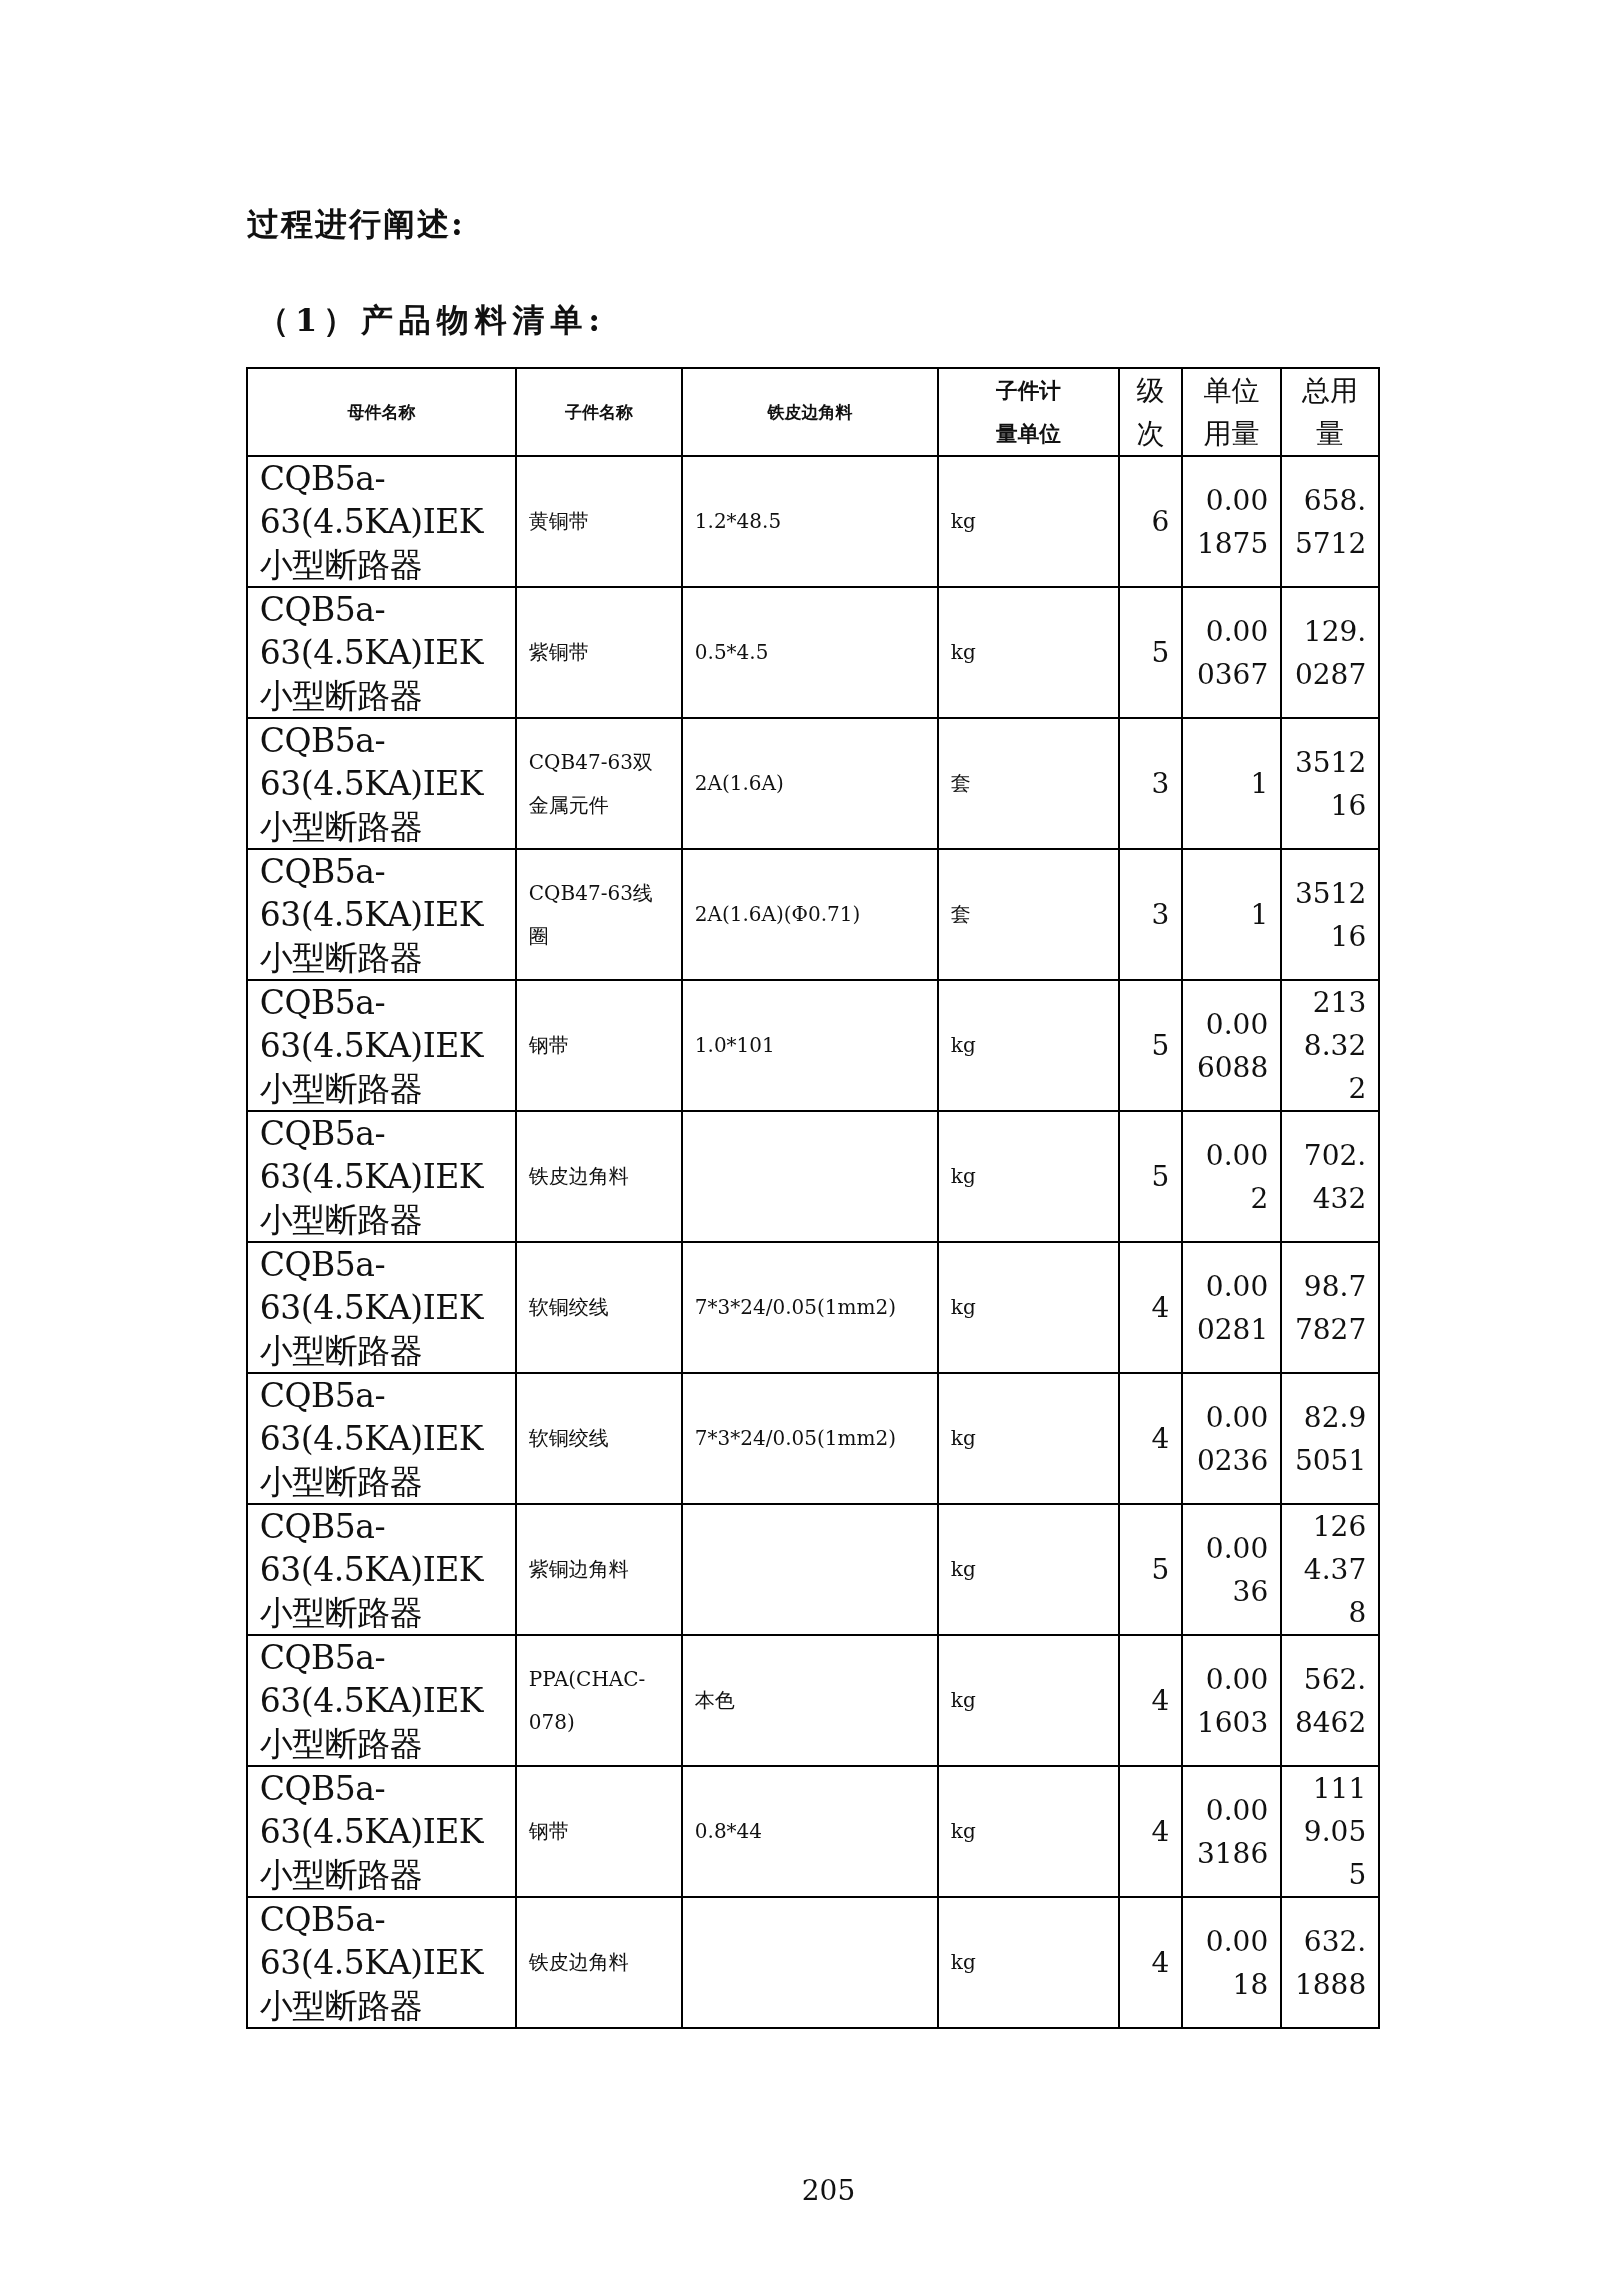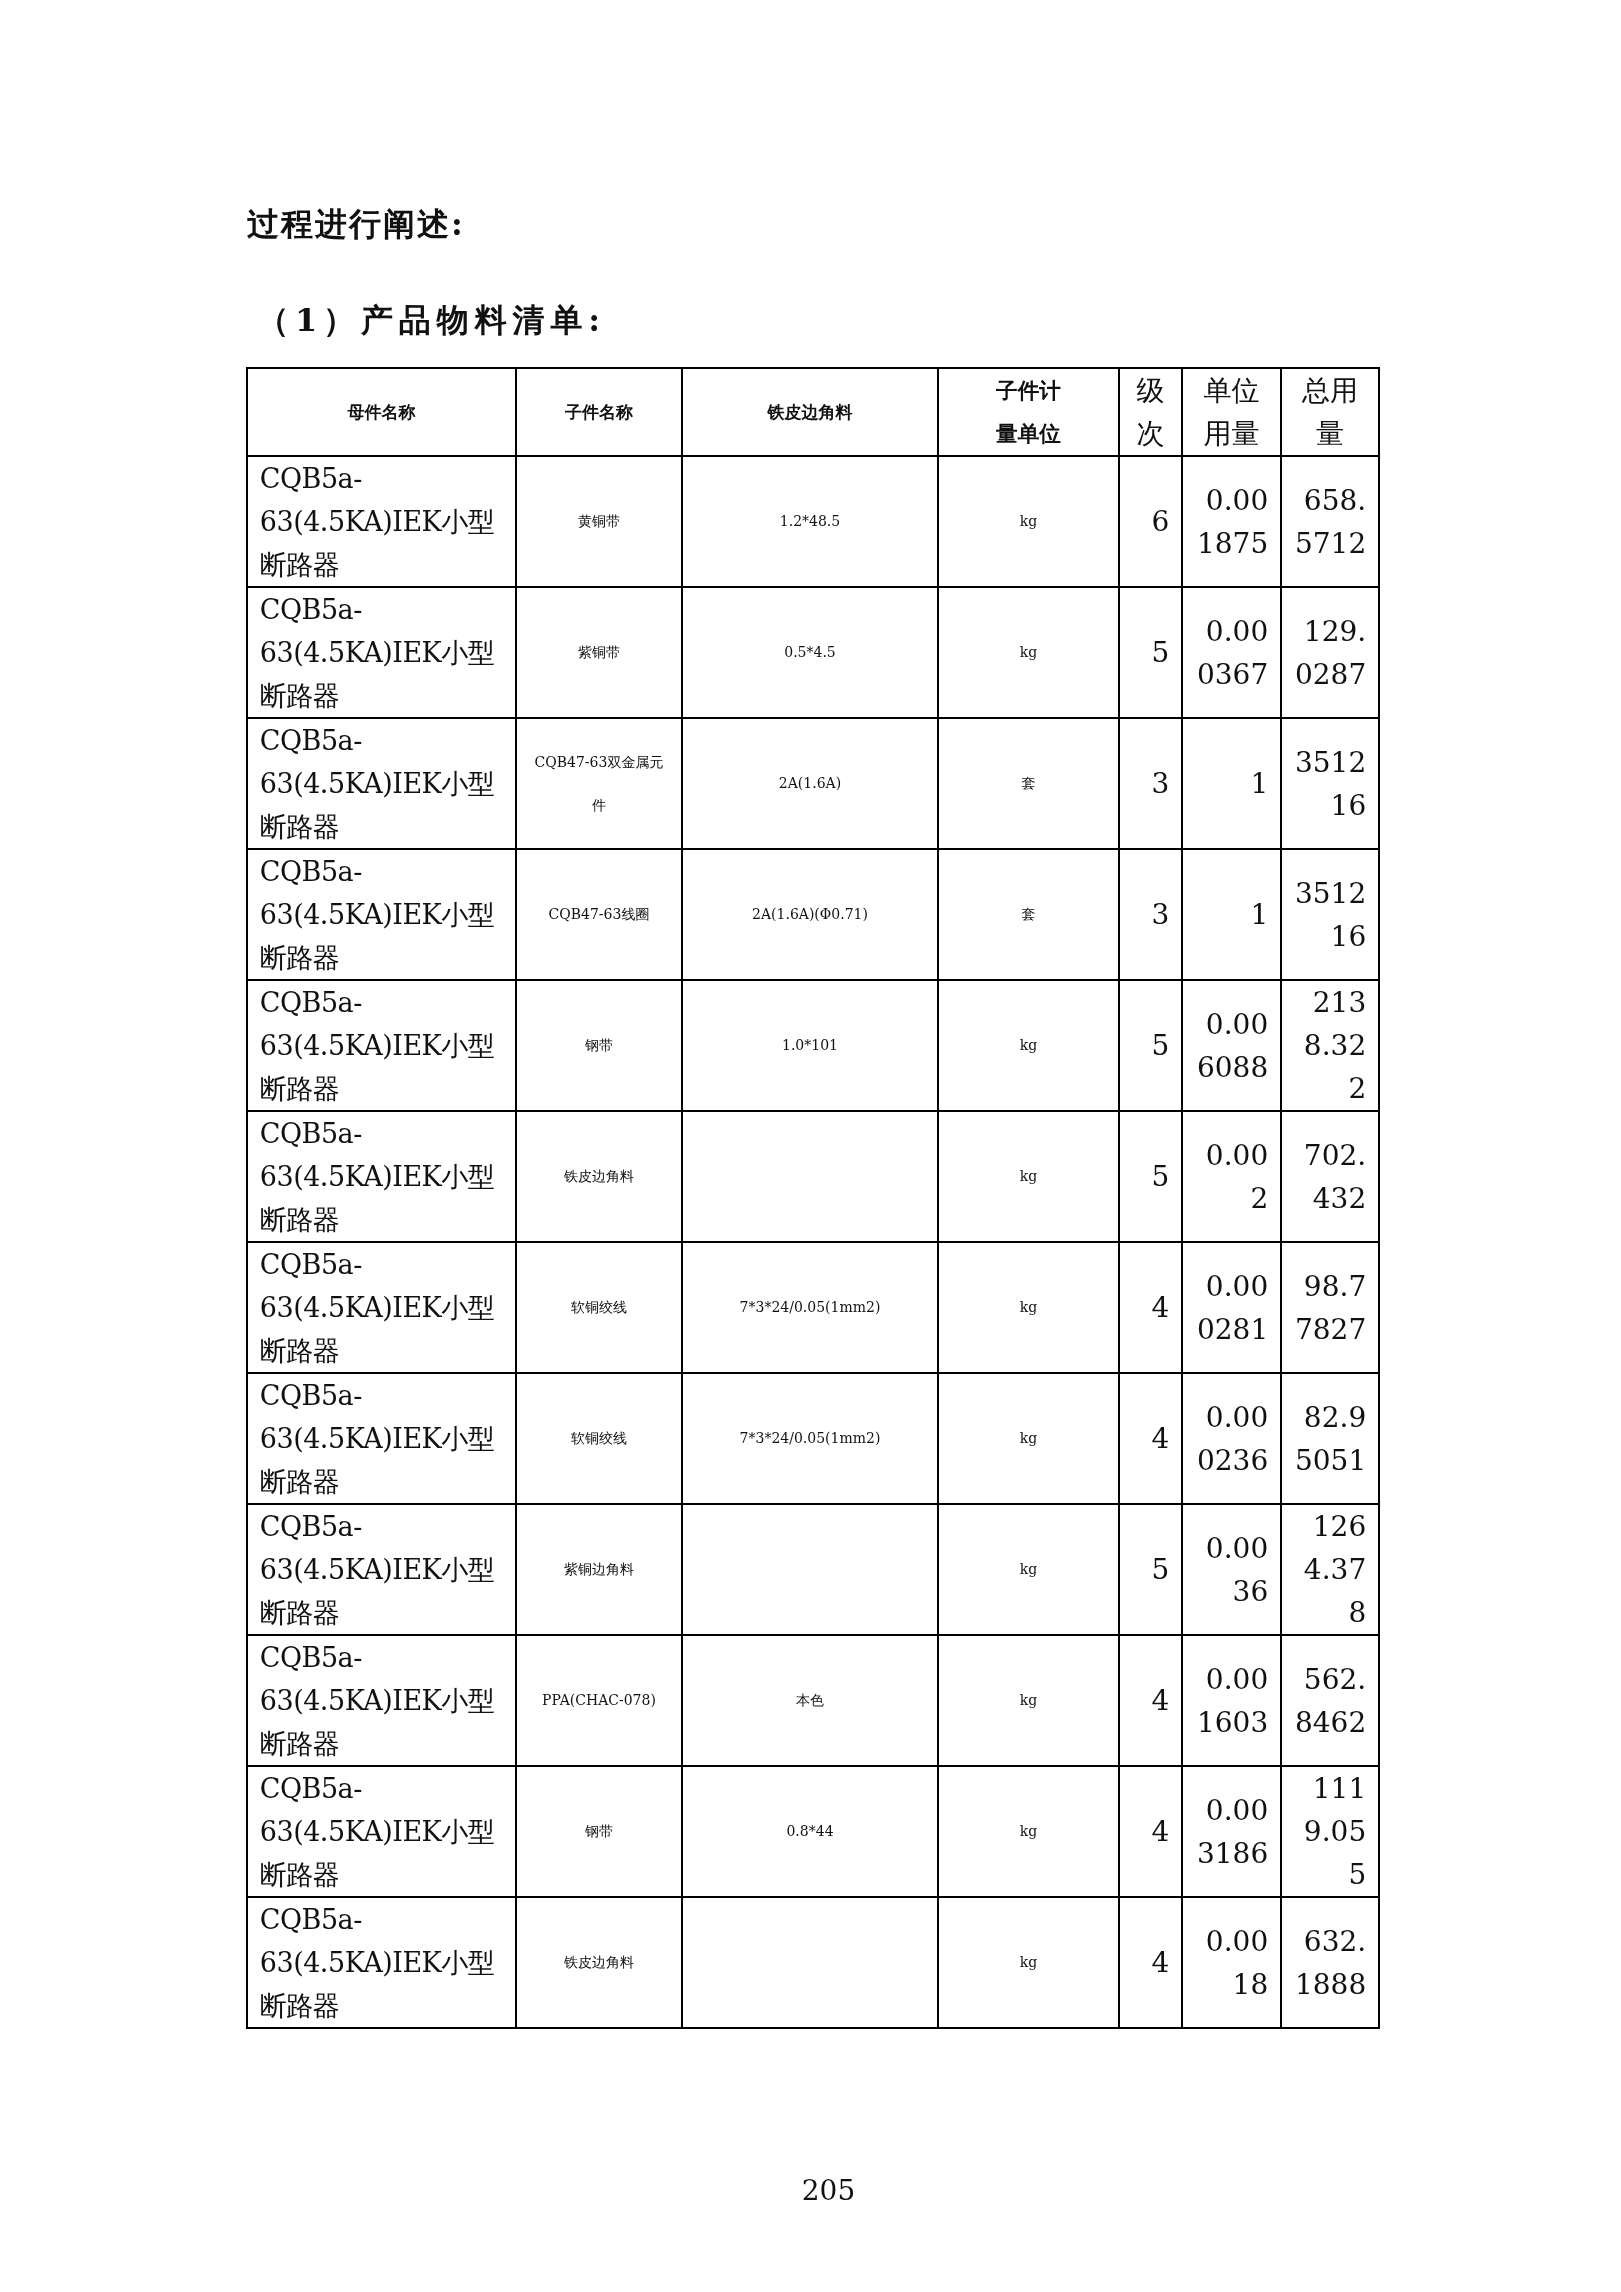--- a/index.html
+++ b/index.html
@@ -7,22 +7,22 @@
          font-family: "DejaVu Serif", "Liberation Serif", serif; color: #111; }
   .heading { position: absolute; left: 247px; font-size: 32px; line-height: 1; letter-spacing: 2px; font-weight: bold; }
   .h1 { top: 208px; }
   .h2 { top: 304px; left: 257px; letter-spacing: 5.9px; }
   table.bom { position: absolute; left: 246px; top: 367px; border-collapse: collapse; table-layout: fixed; width: 1132px; }
   table.bom th, table.bom td { border: 2.5px solid #000; padding: 0 11.8px; vertical-align: middle; overflow: hidden; }
   table.bom thead th { height: 82px; font-family: "DejaVu Sans", "Liberation Sans", sans-serif; font-weight: bold; font-size: 17px; text-align: center; }
   table.bom thead th.serif-h { font-family: "DejaVu Serif", "Liberation Serif", serif; font-weight: normal; font-size: 28px; line-height: 43px; padding: 0 3.9px; }
   table.bom thead th.unit-h { font-size: 21.6px; line-height: 43px; padding: 0 3.9px; margin-top: 44px; }
   table.bom tbody td { height: 124px; }
-  td.parent { font-size: 27px; line-height: 43px; padding-left: 13.7px; letter-spacing: -0.5px; border-radius: 12px; }
-  td.child, td.spec, td.unit { font-size: 14px; line-height: 43px; text-align: center; }
+  td.parent { font-size: 33px; line-height: 43px; padding-left: 13.7px; letter-spacing: -0.5px; border-radius: 12px; }
+  td.child, td.spec, td.unit { font-size: 20px; line-height: 43px; }
   td.child { padding-left: 13.7px; }
   td.level { font-size: 28px; text-align: right; padding-right: 9.8px; }
   td.num { font-size: 28px; line-height: 43px; text-align: right; padding-right: 7.8px; word-break: break-all; }
   .page-num { position: absolute; top: 2174px; left: 0; width: 1621px; text-align: center; font-size: 28px; margin-left: 18px; }
   .wrap-line { display: block; }
 </style>
 </head>
 <body>
 
 <div class="heading h1">过程进行阐述:</div>

